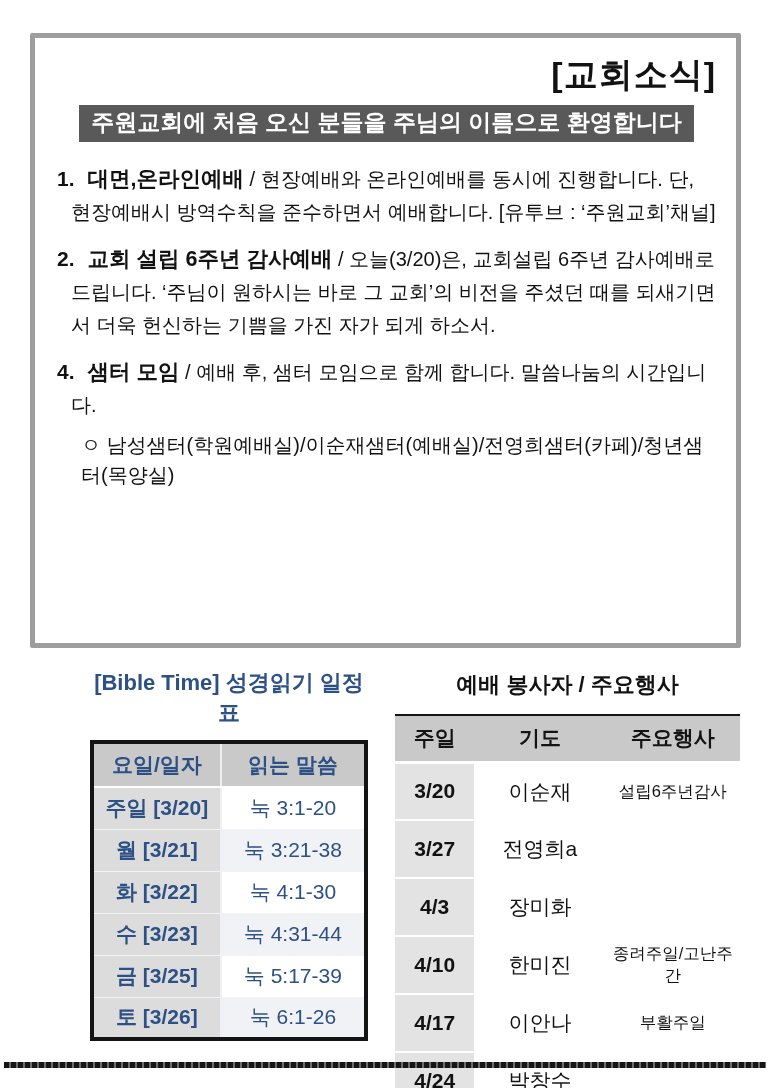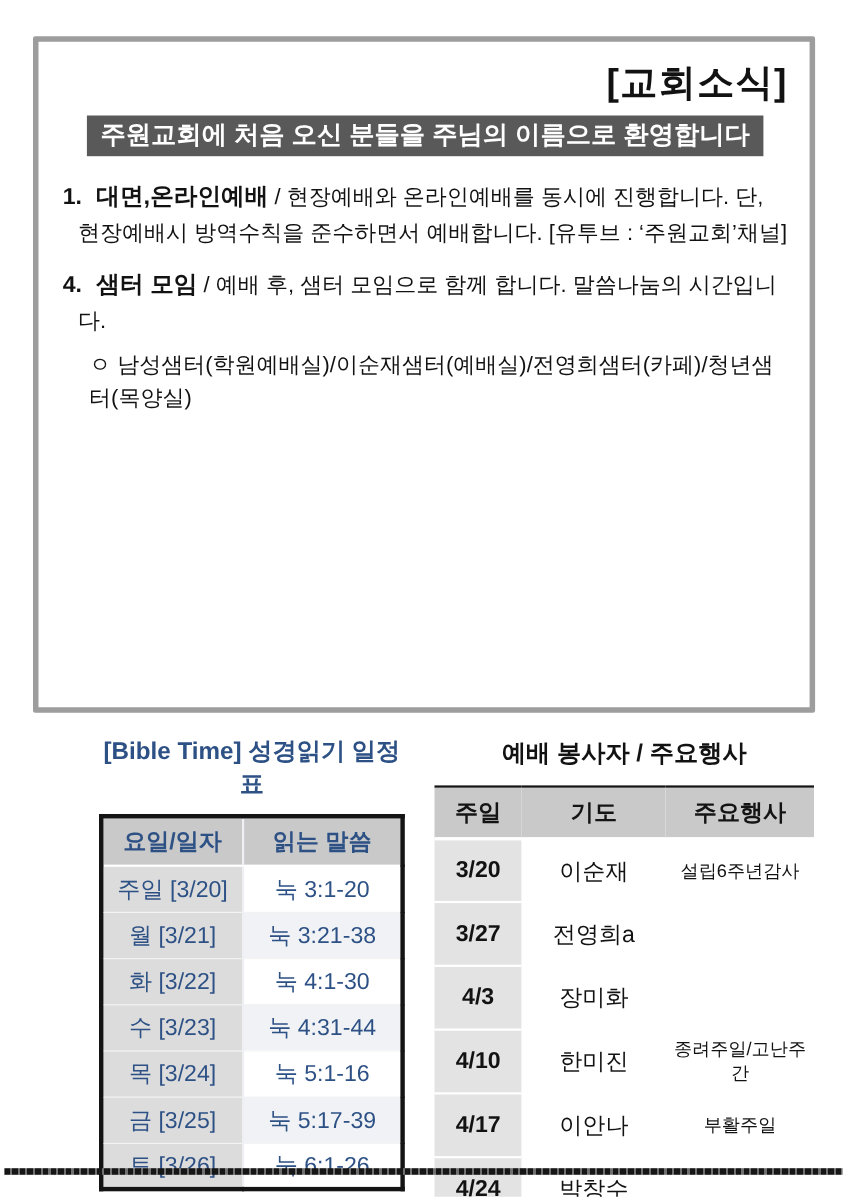--- a/index.html
+++ b/index.html
@@ -45,21 +45,21 @@
   .service-title { margin: 2px 0 14px; text-align: center; font-size: 22px; font-weight: 700; }
 
   table { border-collapse: collapse; width: 100%; }
   .bible-table { border: 4px solid #141414; }
   .bible-table th {
     background: var(--header-bg, #c9c9c9); color: var(--navy, #2d5185);
     font-size: 21px; font-weight: 700; height: 45px; border-bottom: 2px solid #ffffff;
   }
   .bible-table th + th, .bible-table td + td { border-left: 2px solid #eef0f3; }
   .bible-table td { height: 42px; text-align: center; font-size: 21px; color: var(--navy, #2d5185); }
-  .bible-table td.day { background: var(--bible-col1-bg, #dcdcdc); font-weight: 400; width: 47%; }
+  .bible-table td.day { background: var(--bible-col1-bg, #dcdcdc); font-weight: 700; width: 47%; }
   .bible-table td.passage { background: #ffffff; }
   .bible-table tbody tr:nth-of-type(even) td.passage { background: #f0f2f6; }
   .bible-table tbody tr + tr td { border-top: 1px solid #f3f3f3; }
 
   .service-table { border-top: 2px solid #141414; border-bottom: 3px solid #141414; }
   .service-table th {
     background: var(--header-bg, #c9c9c9); font-size: 21px; font-weight: 700;
     height: 47px; border-bottom: 3px solid #ffffff; color: #141414;
   }
   .service-table td { height: 58px; text-align: center; }
@@ -86,20 +86,24 @@
       <span class="welcome-banner">주원교회에 처음 오신 분들을 주님의 이름으로 환영합니다</span>
     </div>
 
     <div class="announcements">
 
         <div class="item">
           <p class="item-line"><span class="num">1.</span><span class="seg-bold">대면,온라인예배</span><span class="seg-plain"> / </span><span class="seg-plain">현장예배와 온라인예배를 동시에 진행합니다. 단, 현장예배시 방역수칙을 준수하면서 예배합니다. [유투브 : ‘주원교회’채널]</span></p>
 
         </div>
 
+        <div class="item">
+          <p class="item-line"><span class="num">2.</span><span class="seg-bold">교회 설립 6주년 감사예배</span><span class="seg-plain"> / </span><span class="seg-plain">오늘(3/20)은, 교회설립 6주년 감사예배로 드립니다. ‘주님이 원하시는 바로 그 교회’의 비전을 주셨던 때를 되새기면서 더욱 헌신하는 기쁨을 가진 자가 되게 하소서.</span></p>
+
+        </div>
 
 
         <div class="item">
           <p class="item-line"><span class="num">4.</span><span class="seg-bold">샘터 모임</span><span class="seg-plain"> / </span><span class="seg-plain">예배 후, 샘터 모임으로 함께 합니다. 말씀나눔의 시간입니다.</span></p>
           <p class="item-sub">ㅇ 남성샘터(학원예배실)/이순재샘터(예배실)/전영희샘터(카페)/청년샘터(목양실)</p>
         </div>
 
       </div>
   </div>
 
@@ -129,24 +133,20 @@
             <tr>
               <td class="day">화 [3/22]</td>
               <td class="passage">눅 4:1-30</td>
             </tr>
 
             <tr>
               <td class="day">수 [3/23]</td>
               <td class="passage">눅 4:31-44</td>
             </tr>
 
-            <tr>
-              <td class="day">목 [3/24]</td>
-              <td class="passage">눅 5:1-16</td>
-            </tr>
 
             <tr>
               <td class="day">금 [3/25]</td>
               <td class="passage">눅 5:17-39</td>
             </tr>
 
             <tr>
               <td class="day">토 [3/26]</td>
               <td class="passage">눅 6:1-26</td>
             </tr>

